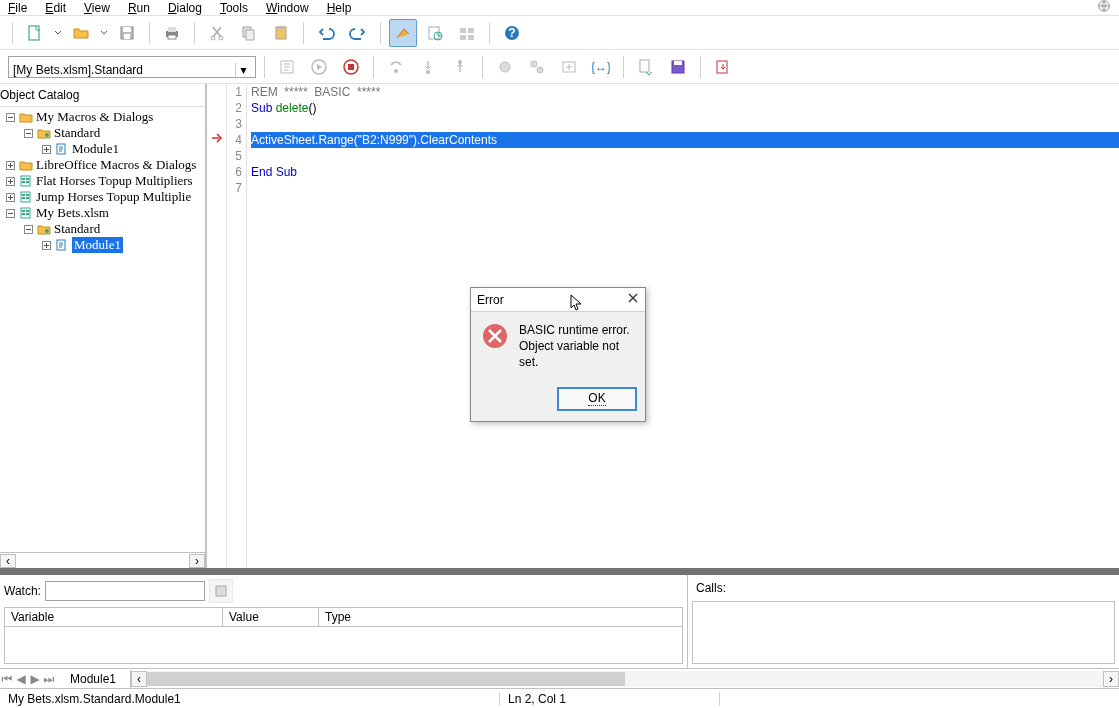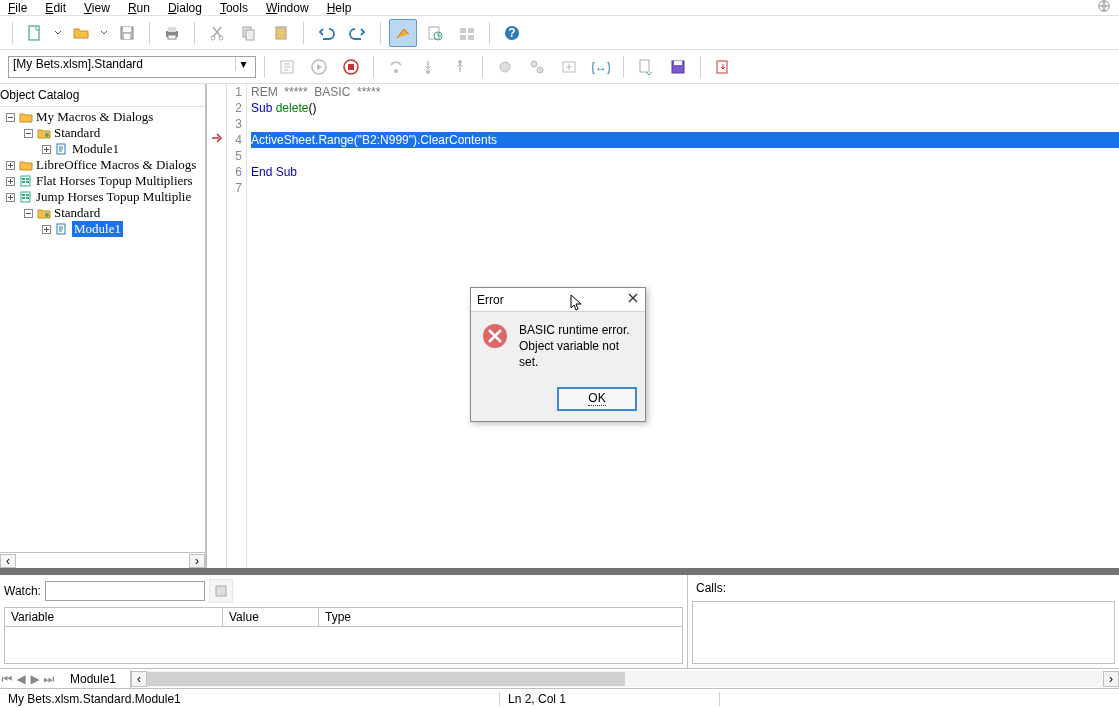--- a/index.html
+++ b/index.html
@@ -9,21 +9,21 @@
 .menubar span u { text-decoration: underline; }
 .menu-spacer { flex: 1; }
 .globe-icon svg { width: 14px; height: 14px; }
 .toolbar, .toolbar2 { display: flex; align-items: center; height: 34px; padding: 0 8px; gap: 4px; border-bottom: 1px solid #e0e0e0; }
 .tb-sep { width: 1px; height: 22px; background: #d0d0d0; margin: 0 4px; }
 .tb-btn { width: 28px; height: 28px; display: inline-flex; align-items: center; justify-content: center; border-radius: 2px; }
 .tb-btn.active { background: #bcd8f1; border: 1px solid #5b9bd5; }
 .tb-btn svg { width: 18px; height: 18px; }
 .drop-arrow { width: 10px; display: inline-flex; align-items: center; justify-content: center; }
 .drop-arrow svg { width: 8px; height: 8px; }
-.lib-combo { width: 248px; height: 22px; border: 1px solid #a0a0a0; display: flex; align-items: flex-start; padding: 0 4px; font-size: 12px; }
+.lib-combo { width: 248px; height: 22px; border: 1px solid #a0a0a0; display: flex; align-items: flex-end; padding: 0 4px; font-size: 12px; }
 .lib-combo .combo-arrow { margin-left: auto; width: 16px; text-align: center; border-left: 1px solid #ccc; }
 .main-area { flex: 1; display: flex; min-height: 0; }
 .left-panel { width: 206px; border-right: 1px solid #c0c0c0; display: flex; flex-direction: column; }
 .catalog-title { text-align: left; padding: 4px 0; font-size: 12px; border-bottom: 1px solid #e0e0e0; }
 .tree { flex: 1; overflow: auto; padding: 2px 0; }
 .tree-row { display: flex; align-items: center; height: 16px; padding-left: 4px; white-space: nowrap; }
 .expander { width: 12px; height: 12px; display: inline-flex; align-items: center; justify-content: center; margin-right: 2px; }
 .expander svg { width: 9px; height: 9px; }
 .tree-icon { width: 16px; height: 14px; display: inline-flex; align-items: center; justify-content: center; margin-right: 2px; }
 .tree-icon svg { width: 14px; height: 12px; }
@@ -388,20 +388,38 @@
             <svg viewBox="0 0 14 12">
               <rect x="2" y="1" width="9" height="10" fill="#fff" stroke="#3a8"></rect>
               <rect x="3" y="3" width="3" height="2" fill="#3a8"></rect>
               <rect x="7" y="3" width="3" height="2" fill="#3a8"></rect>
               <rect x="3" y="6" width="3" height="2" fill="#3a8"></rect>
               <rect x="7" y="6" width="3" height="2" fill="#3a8"></rect>
             </svg>
           </span>
           <span class="tree-label">Jump Horses Topup Multiplie</span>
         </div>
+        <div class="tree-row" style="padding-left: 4px;">
+          <span class="expander">
+            <svg viewBox="0 0 9 9">
+              <rect x="0.5" y="0.5" width="8" height="8" fill="#fff" stroke="#888"></rect>
+              <path d="M2 4.5h5" stroke="#555"></path>
+            </svg>
+          </span>
+          <span class="tree-icon">
+            <svg viewBox="0 0 14 12">
+              <rect x="2" y="1" width="9" height="10" fill="#fff" stroke="#3a8"></rect>
+              <rect x="3" y="3" width="3" height="2" fill="#3a8"></rect>
+              <rect x="7" y="3" width="3" height="2" fill="#3a8"></rect>
+              <rect x="3" y="6" width="3" height="2" fill="#3a8"></rect>
+              <rect x="7" y="6" width="3" height="2" fill="#3a8"></rect>
+            </svg>
+          </span>
+          <span class="tree-label">My Bets.xlsm</span>
+        </div>
         <div class="tree-row" style="padding-left: 22px;">
           <span class="expander">
             <svg viewBox="0 0 9 9">
               <rect x="0.5" y="0.5" width="8" height="8" fill="#fff" stroke="#888"></rect>
               <path d="M2 4.5h5" stroke="#555"></path>
             </svg>
           </span>
           <span class="tree-icon">
             <svg viewBox="0 0 14 12">
               <path d="M1 3h4l1 1h7v7H1z" fill="#f4c04a" stroke="#c89020"></path>

